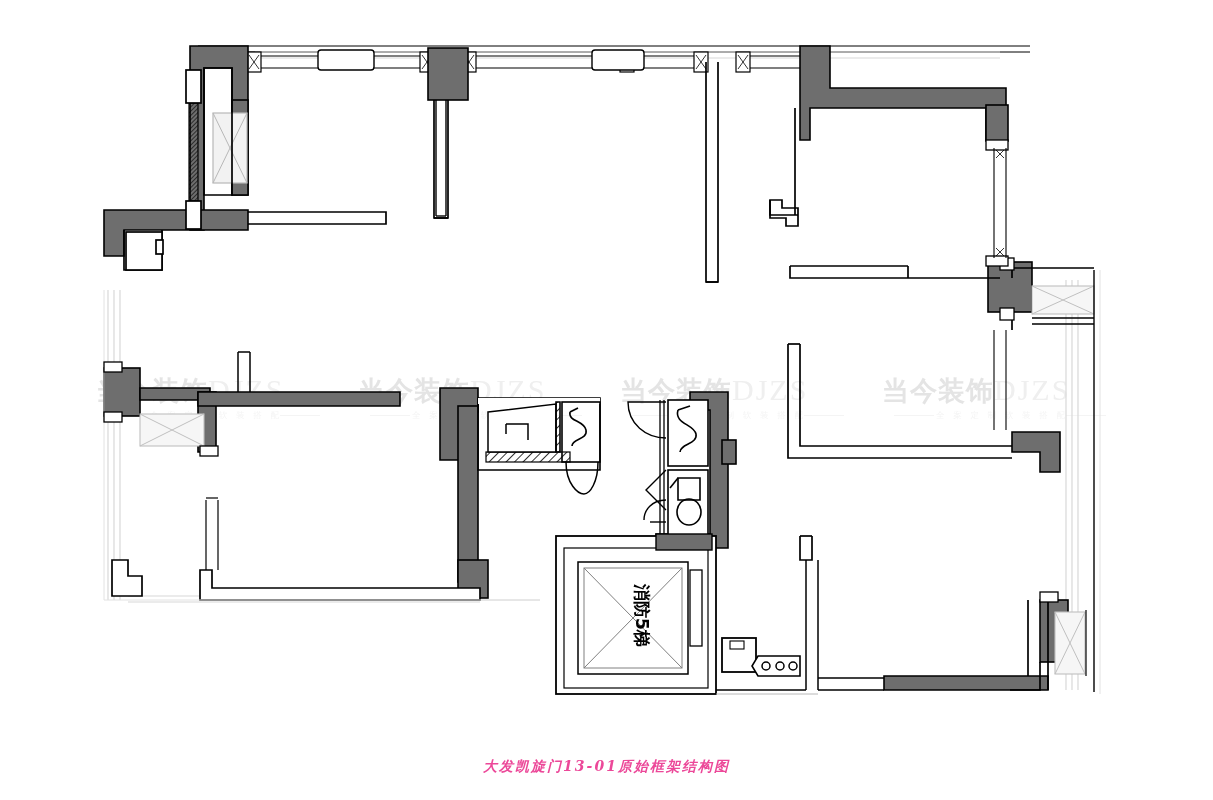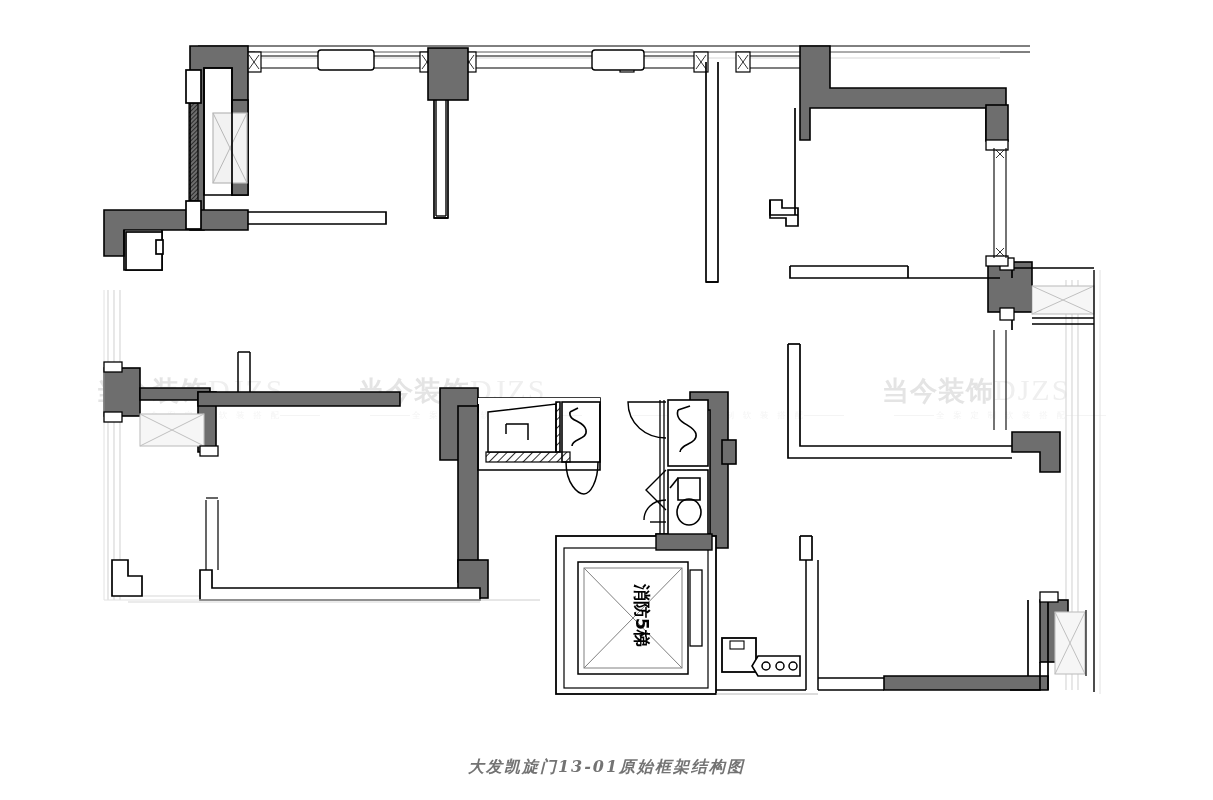--- a/index.html
+++ b/index.html
@@ -20,21 +20,21 @@
   .wm-cn{color:#e4e4e4;}
   .wm-en{color:#efefef;font-family:"Liberation Serif","DejaVu Serif",serif;font-weight:400;font-size:30px;letter-spacing:2px;}
   .wm-sub{font-size:8.5px;color:#f4f4f4;font-weight:400;letter-spacing:3px;}
   .wm-rule{position:absolute;height:1px;background:#f4f4f4;}
   #title-bar{
     position:absolute;left:0;top:757px;width:1213px;text-align:center;
   }
   #plan-title{
     display:inline-block;
     font-family:"DejaVu Serif","Liberation Serif",serif;
-    font-weight:700;font-size:16px;color:#737373;letter-spacing:2px;
+    font-weight:700;font-size:14px;color:#ec4899;letter-spacing:2px;
     font-style:italic;
   }
   .stair-label{
     font-family:"DejaVu Sans","Liberation Sans",sans-serif;
     font-size:17px;font-weight:700;fill:#000;
   }
 </style>
 </head>
 <body>
 
@@ -48,20 +48,23 @@
     <div class="wm-rule" style="left:108px;top:415px;width:40px;"></div>
     <div class="wm-rule" style="left:280px;top:415px;width:40px;"></div>
 
     <div class="wm wm-main" style="left:358px;top:373px;">
       <span class="wm-cn">当今装饰</span><span class="wm-en">DJZS</span>
     </div>
     <div class="wm wm-sub" style="left:412px;top:410px;">全 案 定 制   软 装 搭 配</div>
     <div class="wm-rule" style="left:370px;top:415px;width:40px;"></div>
     <div class="wm-rule" style="left:542px;top:415px;width:40px;"></div>
 
+    <div class="wm wm-main" style="left:620px;top:373px;">
+      <span class="wm-cn">当今装饰</span><span class="wm-en">DJZS</span>
+    </div>
     <div class="wm wm-sub" style="left:674px;top:410px;">全 案 定 制   软 装 搭 配</div>
     <div class="wm-rule" style="left:632px;top:415px;width:40px;"></div>
     <div class="wm-rule" style="left:804px;top:415px;width:40px;"></div>
 
     <div class="wm wm-main" style="left:882px;top:373px;">
       <span class="wm-cn">当今装饰</span><span class="wm-en">DJZS</span>
     </div>
     <div class="wm wm-sub" style="left:936px;top:410px;">全 案 定 制   软 装 搭 配</div>
     <div class="wm-rule" style="left:894px;top:415px;width:40px;"></div>
     <div class="wm-rule" style="left:1066px;top:415px;width:40px;"></div>

